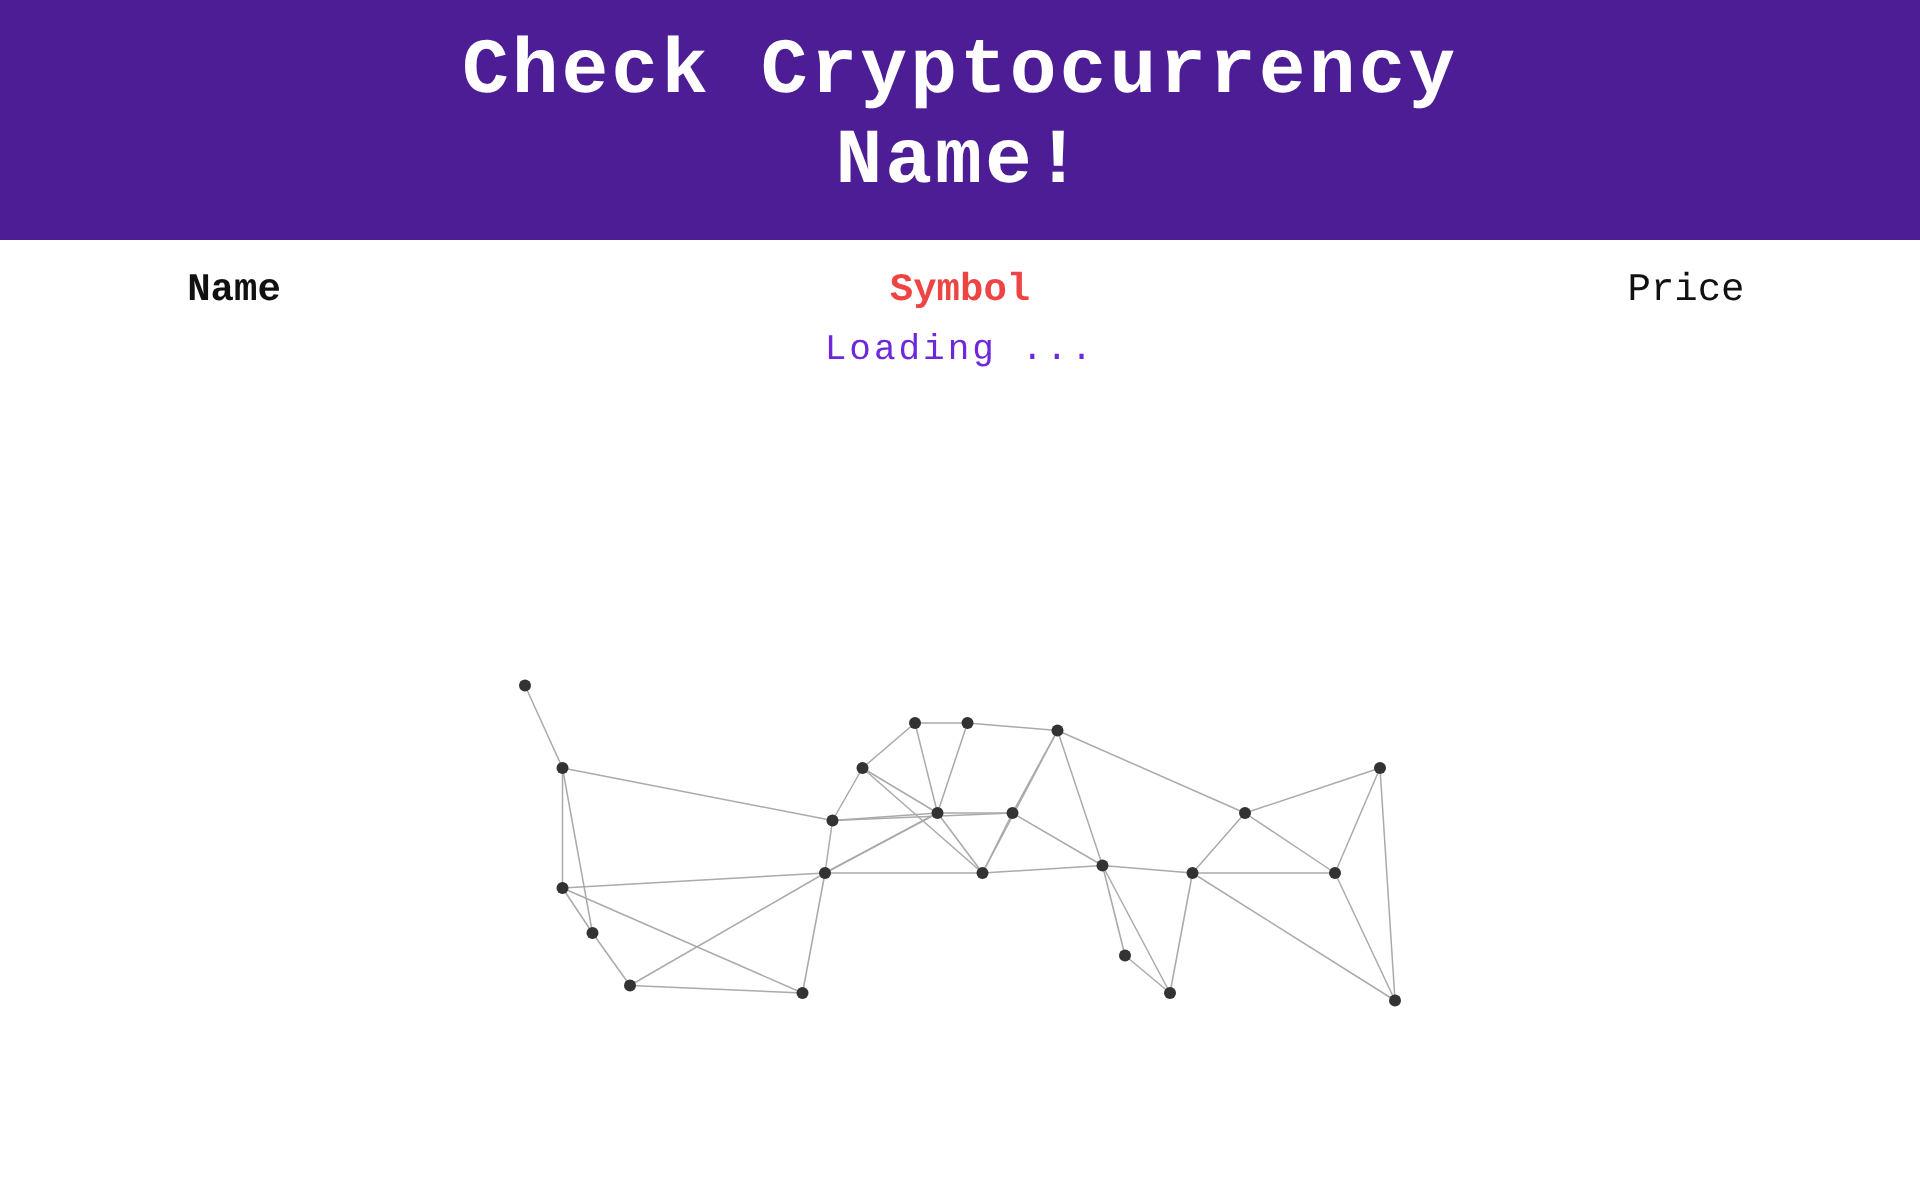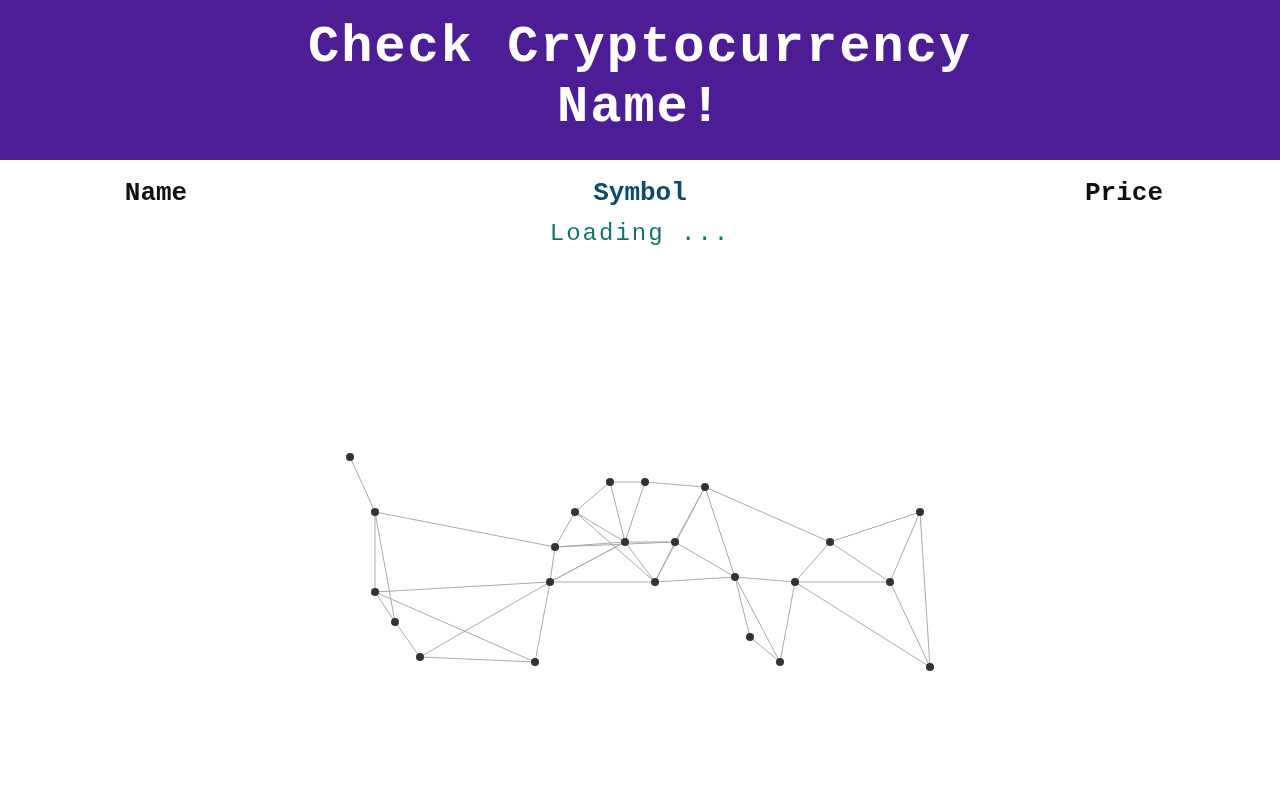--- a/index.html
+++ b/index.html
@@ -47,43 +47,43 @@
       font-weight: bold;
       color: #111111;
       font-family: 'Courier New', Courier, monospace;
     }
 
     .col-symbol {
       width: 50%;
       text-align: center;
       font-size: 26px;
       font-weight: bold;
-      color: #0c4a6e;
+      color: #ef4444;
       font-family: 'Courier New', Courier, monospace;
     }
 
     .col-price {
       width: 25%;
       text-align: center;
       font-size: 26px;
-      font-weight: bold;
+      font-weight: normal;
       color: #111111;
       font-family: 'Courier New', Courier, monospace;
     }
 
     .loading-row {
       width: 100%;
       text-align: center;
       padding: 4px 0 0 0;
     }
 
     .loading-text {
       font-size: 24px;
       font-family: 'Courier New', Courier, monospace;
-      color: #0f766e;
+      color: #6d28d9;
       letter-spacing: 2px;
     }
 
     .chart-area {
       width: 100%;
       display: flex;
       justify-content: center;
       align-items: center;
       padding-top: 80px;
     }

